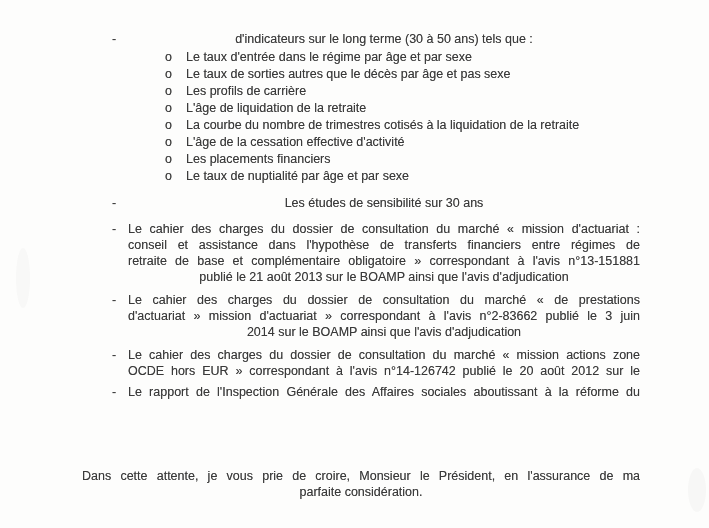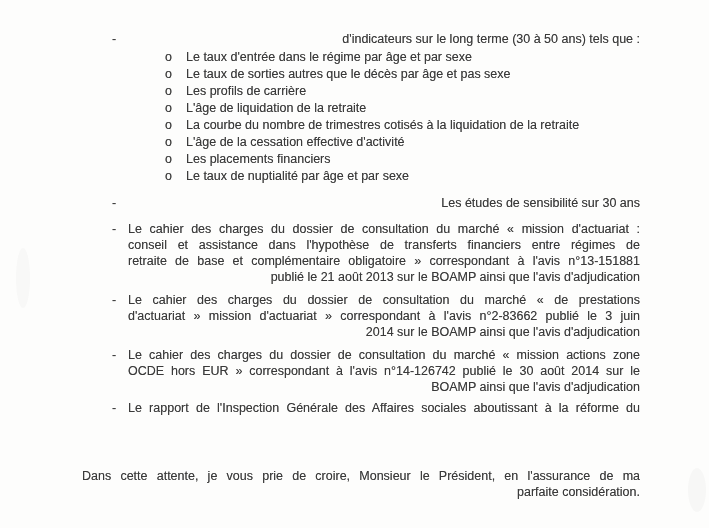--- a/index.html
+++ b/index.html
@@ -22,21 +22,21 @@
     width: 512px;
   }
   .b { position: relative; }
   .mk {
     position: absolute;
     left: -16px;
     top: 0;
     width: 14px;
   }
   .jl { text-align: justify; text-align-last: justify; }
-  .ll { text-align: right; }
+  .ll { text-align: center; }
   .sub-list { margin: 2px 0 11px 58px; }
   .si { position: relative; margin-bottom: 1px; }
   .si .mk { left: -21px; }
   .it { }
   .bd { font-weight: normal; }
   .mb-sens { margin-bottom: 10px; }
   .mb-m { margin-bottom: 7px; }
   .mb-m3 { margin-bottom: 5px; }
   .closing {
     position: absolute;
@@ -117,22 +117,21 @@
     <div class="b mb-m">
       <span class="mk">-</span>
       <div class="jl"><span>Le cahier des charges du dossier de consultation du marché </span><span class="it">« de prestations</span></div>
       <div class="jl"><span class="it">d'actuariat » mission d'actuariat »</span><span> correspondant à l'avis </span><span class="bd">n°2-83662</span><span> publié le 3 juin</span></div>
       <div class="ll"><span>2014 sur le BOAMP ainsi que l'avis d'adjudication</span></div>
     </div>
 
     <div class="b mb-m3">
       <span class="mk">-</span>
       <div class="jl"><span>Le cahier des charges du dossier de consultation du marché </span><span class="it">« mission actions zone</span></div>
-      <div class="jl"><span class="it">OCDE hors EUR »</span><span> correspondant à l'avis </span><span class="bd">n°14-126742</span><span> publié le 30 août 2014 sur le</span></div>
-      <div class="ll"><span>BOAMP ainsi que l'avis d'adjudication</span></div>
+      <div class="jl"><span class="it">OCDE hors EUR »</span><span> correspondant à l'avis </span><span class="bd">n°14-126742</span><span> publié le 20 août 2012 sur le</span></div>
     </div>
 
     <div class="b">
       <span class="mk">-</span>
       <div class="jl"><span>Le rapport de l'Inspection Générale des Affaires sociales aboutissant à la réforme du</span></div>
     </div>
 
   </div>
 
   <div class="closing">

